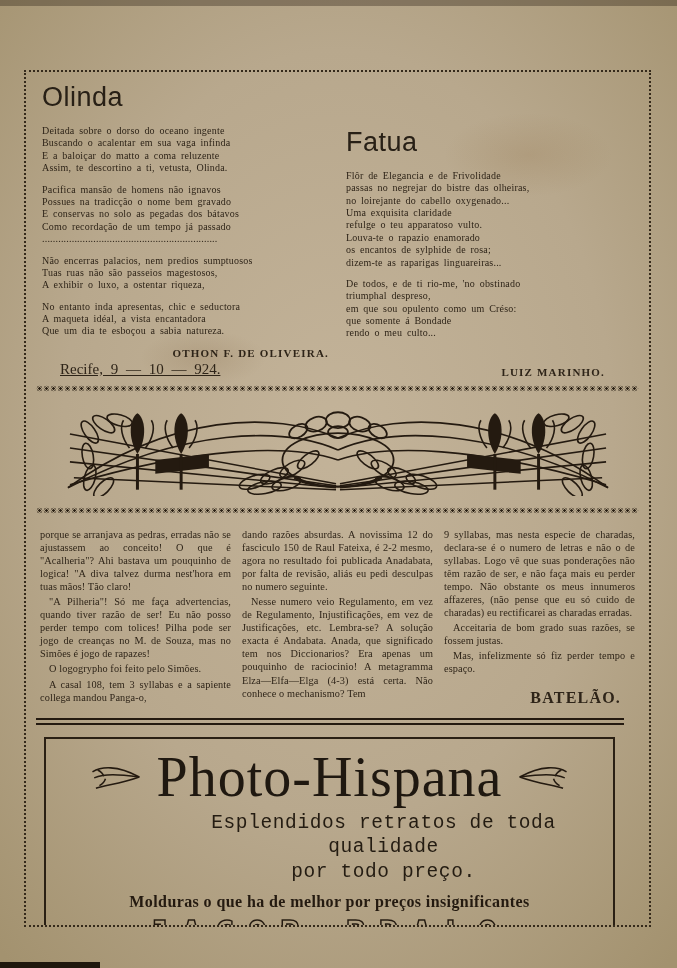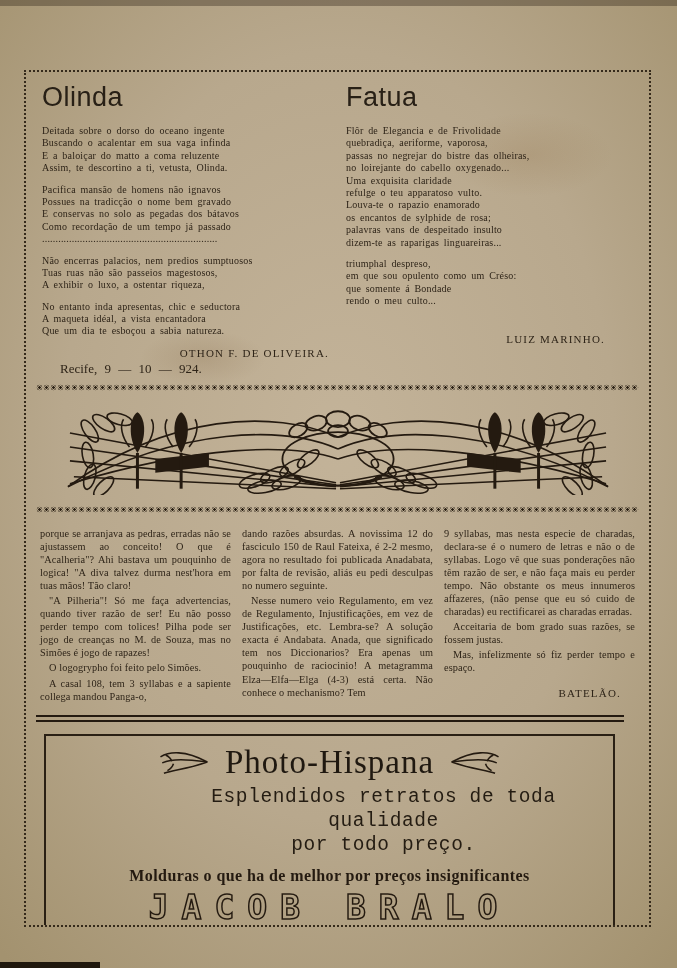--- a/index.html
+++ b/index.html
@@ -13,58 +13,58 @@
     color:#2e2418;
   }
   .page:before{content:"";position:absolute;left:0;top:0;right:0;height:6px;background:rgba(40,30,18,.35);}
   .scan-mark{position:absolute;left:0;bottom:0;width:100px;height:6px;background:#20180e;}
   .frame{
     position:absolute;left:24px;top:70px;width:627px;height:857px;
     border:2px dotted #352a1b;box-sizing:border-box;
     padding:6px 8px 0 8px;overflow:hidden;
   }
   
-  .poems{display:flex;gap:11px;padding:4px 2px 0 8px;}
+  .poems{display:flex;gap:11px;padding:4px 2px 0 8px;align-items:flex-end;}
   .poem{flex:1;min-width:0;}
   .poem-title{
     font-family:"Liberation Sans", sans-serif;font-size:27px;font-weight:400;
     margin:0 0 12px 0;color:#282016;letter-spacing:.5px;
   }
   .stanza{margin:0 0 9px 0;}
   .stanza .line{font-size:10px;line-height:1.24;white-space:nowrap;letter-spacing:.2px;word-spacing:2px;}
-  .poem-sig{font-size:11px;font-weight:normal;letter-spacing:1.2px;text-align:right;margin:2px 6px 0 0;}
-  .poem-dateline{font-size:13px;margin:2px 0 0 18px;word-spacing:4px;}
+  .poem-sig{font-size:11px;font-weight:bold;letter-spacing:1.2px;text-align:right;margin:2px 6px 0 0;}
+  .poem-dateline{font-size:15px;margin:2px 0 0 18px;word-spacing:4px;text-decoration:underline;}
   .fatua-sig{margin-top:26px;margin-right:34px;}
   
   .orn-row{
     height:8px;margin:7px 2px 5px 2px;
     background-image:
       radial-gradient(circle, #2a2014 1.1px, rgba(0,0,0,0) 1.5px),
       radial-gradient(circle, rgba(0,0,0,0) 2.1px, #2a2014 2.4px, rgba(0,0,0,0) 3.1px);
     background-size:7px 7px;background-position:0 50%,0 50%;background-repeat:repeat-x;
   }
   .ornament-wrap{text-align:center;margin:2px 0 0 0;}
   .ornament-wrap svg{width:556px;height:98px;}
   
   .article{display:flex;gap:11px;padding:8px 6px 0 6px;}
   .article .col{flex:1;min-width:0;font-size:10.3px;line-height:1.27;text-align:justify;letter-spacing:.1px;}
   .article p{margin:0 0 2px 0;}
   .article p + p{text-indent:9px;}
-  .article-sig{text-align:right;font-weight:normal;font-size:11px;letter-spacing:1.2px;margin:12px 14px 0 0;}
+  .article-sig{text-align:right;font-weight:bold;font-size:16px;letter-spacing:1.2px;margin:12px 14px 0 0;}
   .double-rule{
     width:588px;height:3px;margin:10px 0 0 2px;
     border-top:2px solid #241a10;border-bottom:2px solid #241a10;box-sizing:content-box;
   }
   
   .ad{
     margin:12px 26px 0 10px;border:2px solid #2a2014;height:200px;
     box-sizing:border-box;padding:8px 10px 0 10px;position:relative;
   }
   .ad-title-row{display:flex;align-items:center;justify-content:center;gap:16px;margin-top:2px;}
-  .ad-title{font-family:"Liberation Serif",serif;font-size:33px;color:#1f1810;letter-spacing:1px;line-height:1;}
+  .ad-title{font-family:"Liberation Serif",serif;font-size:56px;color:#1f1810;letter-spacing:1px;line-height:1;}
   .flourish{width:52px;height:30px;}
   .flourish.left{transform:scaleX(1);}
   .flourish.right{transform:scaleX(-1);}
   .ad-line{font-family:Liberation Mono, monospace;font-size:19.5px;color:#241c12;
     text-align:center;letter-spacing:.6px;line-height:1.25;}
   .ad-lines{padding-left:108px;margin-top:6px;}
   .ad-molduras{font-weight:bold;font-size:16px;text-align:center;margin-top:9px;letter-spacing:.4px;color:#241a10;}
   .ad-name{
     font-family:"DejaVu Sans Mono",monospace;font-size:33px;font-weight:bold;
     letter-spacing:13px;text-align:center;margin-top:6px;color:#241a10;
@@ -108,31 +108,30 @@
             <div class="line">Que um dia te esboçou a sabia natureza.</div>
           </div>
         <div class="poem-sig">OTHON F. DE OLIVEIRA.</div>
         <div class="poem-dateline">Recife, 9 — 10 — 924.</div>
       </div>
 
       <div class="poem">
         <h1 class="poem-title">Fatua</h1>
         <div class="stanza">
             <div class="line">Flôr de Elegancia e de Frivolidade</div>
-            <div class="line">quebradiça, aeriforme, vaporosa,</div>
             <div class="line">passas no negrejar do bistre das olheiras,</div>
             <div class="line">no loirejante do cabello oxygenado...</div>
             <div class="line">Uma exquisita claridade</div>
             <div class="line">refulge o teu apparatoso vulto.</div>
             <div class="line">Louva-te o rapazio enamorado</div>
             <div class="line">os encantos de sylphide de rosa;</div>
-            <div class="line">palavras vans de despeitado insulto</div>
             <div class="line">dizem-te as raparigas linguareiras...</div>
           </div>
         <div class="stanza">
+            <div class="line">De todos, e de ti rio-me, 'no obstinado</div>
             <div class="line">triumphal despreso,</div>
             <div class="line">em que sou opulento como um Créso:</div>
             <div class="line">que somente á Bondade</div>
             <div class="line">rendo o meu culto...</div>
           </div>
         <div class="poem-sig fatua-sig">LUIZ MARINHO.</div>
       </div>
     </div>
 
     <div class="orn-row"></div>

